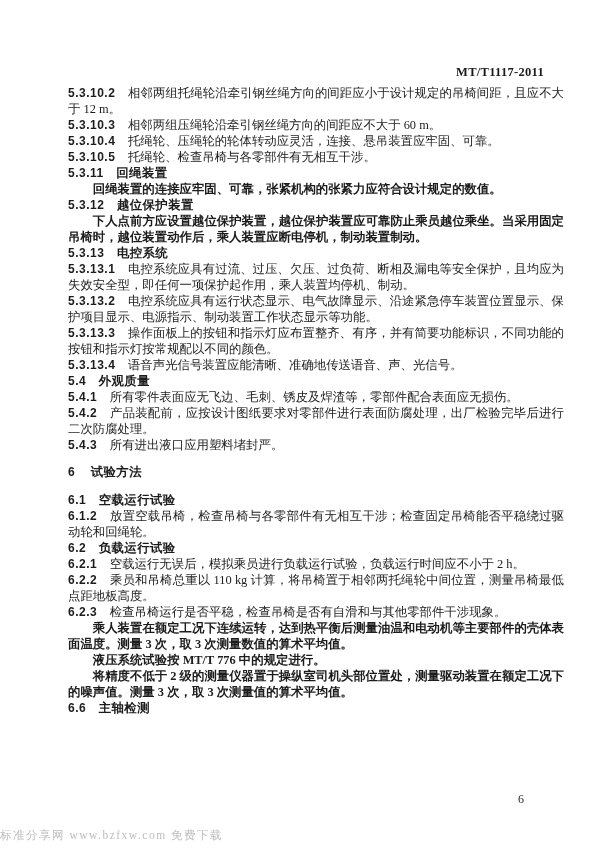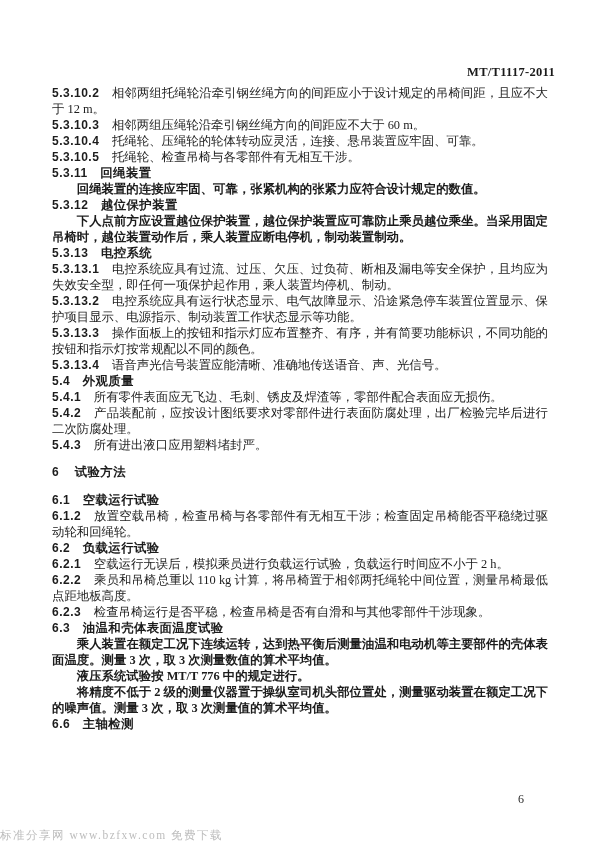--- a/index.html
+++ b/index.html
@@ -8,30 +8,30 @@
     background: #ffffff;
     position: relative;
     overflow: hidden;
     font-family: "Liberation Serif", "DejaVu Serif", serif;
     color: #1c1c1c;
     -webkit-font-smoothing: antialiased;
   }
   .page { position: absolute; inset: 0; }
   .doc-header {
     position: absolute;
-    top: 65px; right: 45px;
+    top: 65px; right: 56px;
     font-family: "Liberation Serif", "DejaVu Serif", serif;
     font-size: 12.5px;
     font-weight: 700;
     letter-spacing: 0.3px;
     color: #1a1a1a;
   }
   .doc-body {
     position: absolute;
-    left: 52px; top: 85px;
+    left: 68px; top: 85px;
     width: 496px;
     font-size: 12.4px;
     line-height: 16px;
     text-align: justify;
   }
   .doc-body p { margin: 0; padding: 0; }
   p.clause .num,
   p.heading .num,
   p.chapter .num {
     font-family: "Liberation Sans", "DejaVu Sans", sans-serif;
@@ -91,21 +91,20 @@
       <p class="clause"><span class="num">5.4.1</span><span class="txt">所有零件表面应无飞边、毛刺、锈皮及焊渣等，零部件配合表面应无损伤。</span></p>
       <p class="clause"><span class="num">5.4.2</span><span class="txt">产品装配前，应按设计图纸要求对零部件进行表面防腐处理，出厂检验完毕后进行二次防腐处理。</span></p>
       <p class="clause"><span class="num">5.4.3</span><span class="txt">所有进出液口应用塑料堵封严。</span></p>
       <p class="chapter"><span class="num">6</span><span class="txt">试验方法</span></p>
       <p class="heading"><span class="num">6.1</span><span class="txt">空载运行试验</span></p>
       <p class="clause"><span class="num">6.1.2</span><span class="txt">放置空载吊椅，检查吊椅与各零部件有无相互干涉；检查固定吊椅能否平稳绕过驱动轮和回绳轮。</span></p>
       <p class="heading"><span class="num">6.2</span><span class="txt">负载运行试验</span></p>
       <p class="clause"><span class="num">6.2.1</span><span class="txt">空载运行无误后，模拟乘员进行负载运行试验，负载运行时间应不小于 2 h。</span></p>
       <p class="clause"><span class="num">6.2.2</span><span class="txt">乘员和吊椅总重以 110 kg 计算，将吊椅置于相邻两托绳轮中间位置，测量吊椅最低点距地板高度。</span></p>
       <p class="clause"><span class="num">6.2.3</span><span class="txt">检查吊椅运行是否平稳，检查吊椅是否有自滑和与其他零部件干涉现象。</span></p>
-      <p class="heading"><span class="num">6.3</span><span class="txt">油温和壳体表面温度试验</span></p>
       <p class="para"><span class="txt">乘人装置在额定工况下连续运转，达到热平衡后测量油温和电动机等主要部件的壳体表面温度。测量 3 次，取 3 次测量数值的算术平均值。</span></p>
       <p class="para"><span class="txt">液压系统试验按 MT/T 776 中的规定进行。</span></p>
       <p class="para"><span class="txt">将精度不低于 2 级的测量仪器置于操纵室司机头部位置处，测量驱动装置在额定工况下的噪声值。测量 3 次，取 3 次测量值的算术平均值。</span></p>
       <p class="heading"><span class="num">6.6</span><span class="txt">主轴检测</span></p>
     </div>
 
   <div class="page-number">6</div>
 
   <div class="watermark">标准分享网 www.bzfxw.com 免费下载</div>
 

